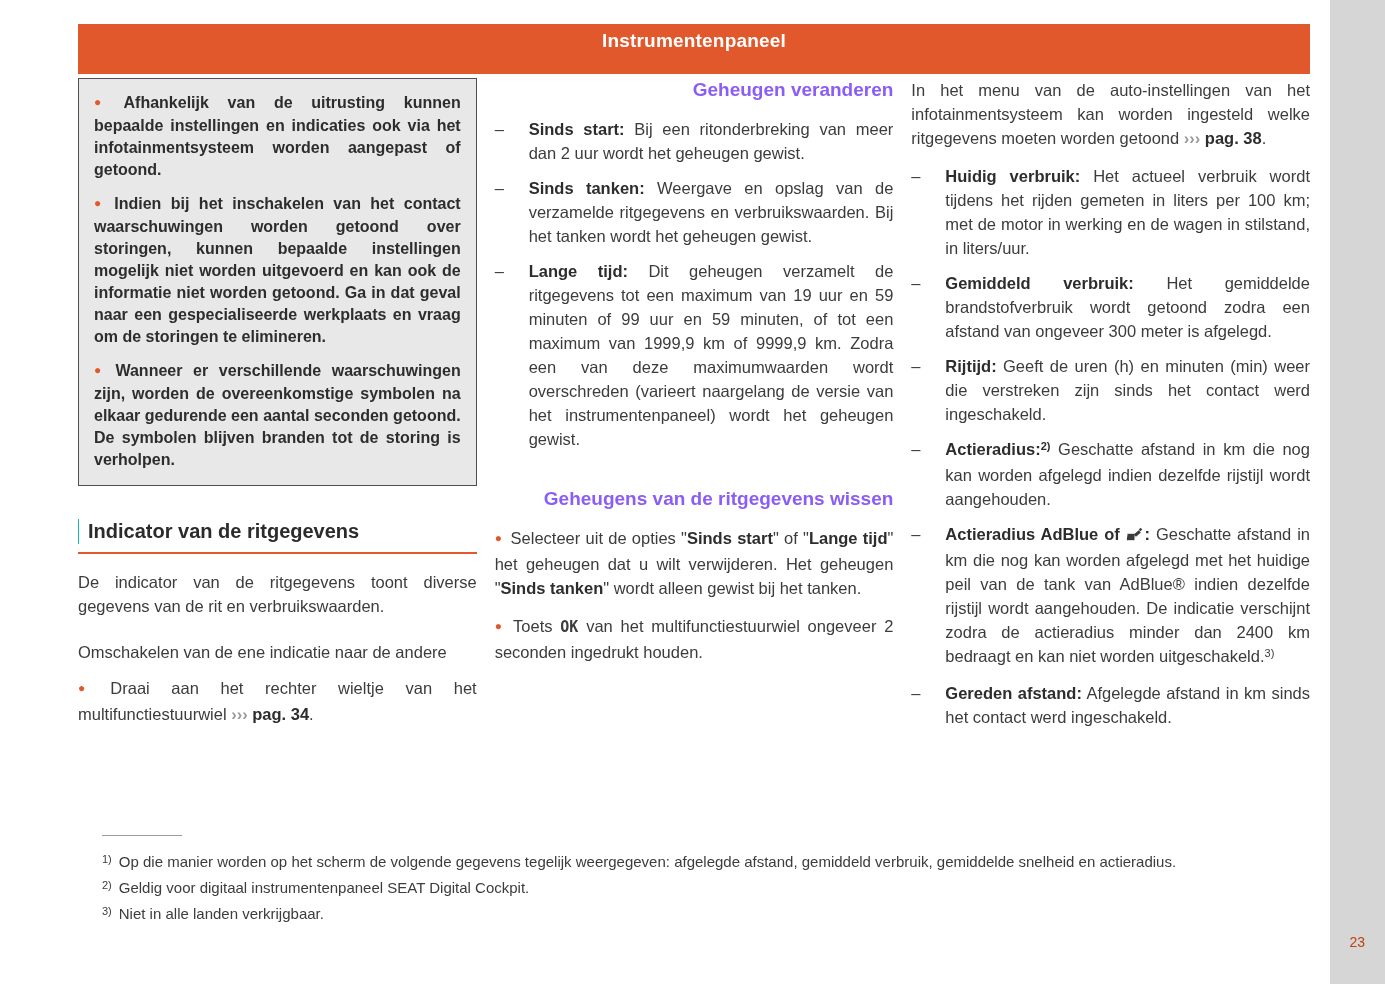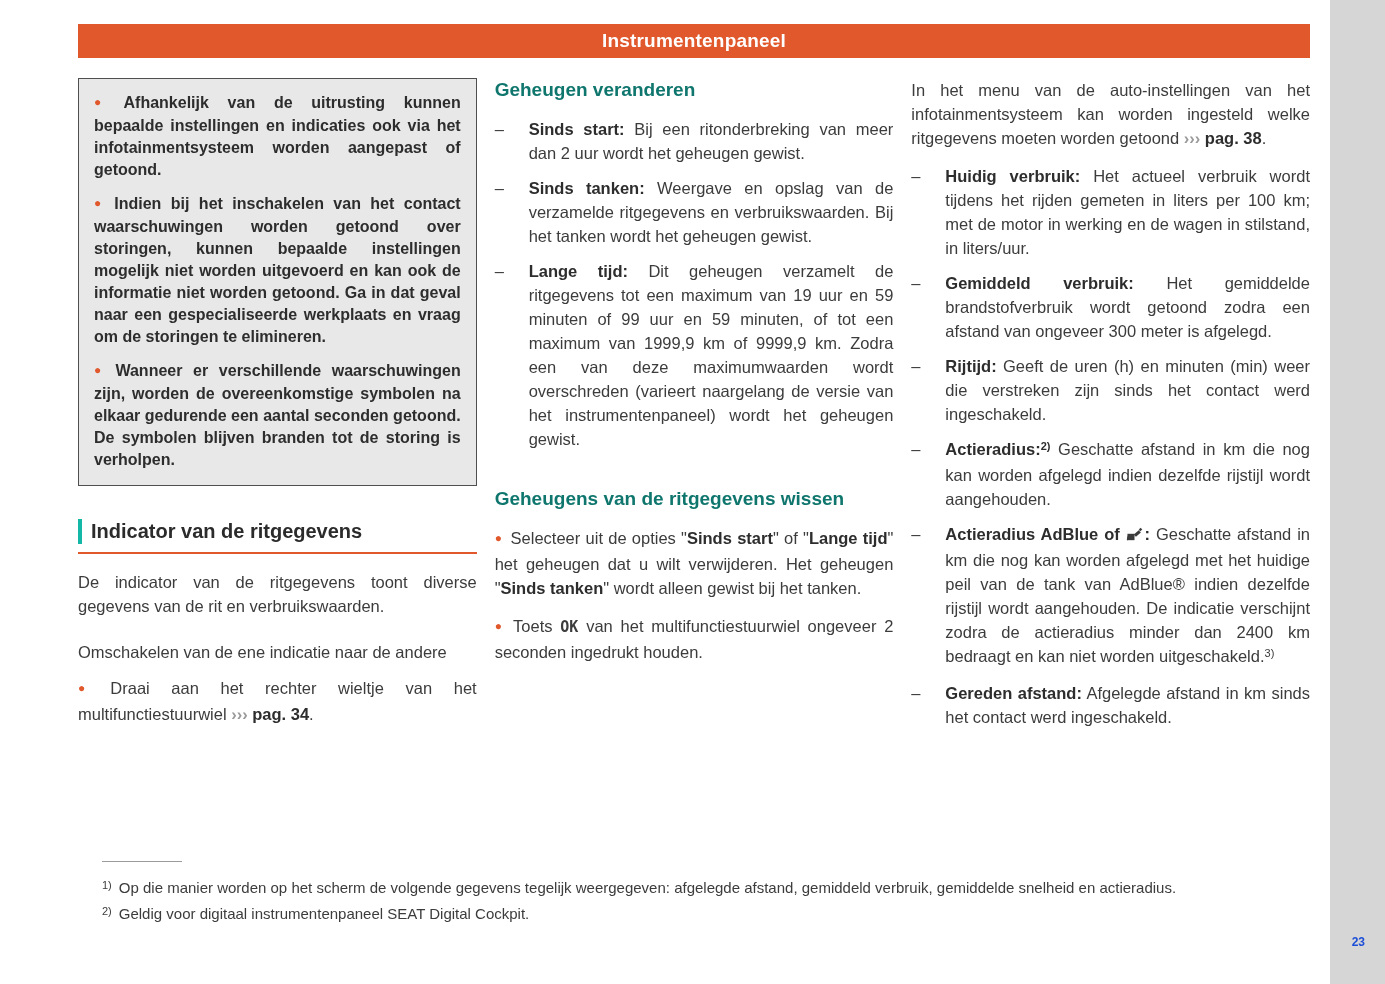--- a/index.html
+++ b/index.html
@@ -14,21 +14,21 @@
     position: relative;
     overflow: hidden;
   }
   .edge-strip {
     position: absolute; top: 0; right: 0;
     width: 55px; height: 100%;
     background: #d6d6d6;
   }
   .header-bar {
     position: absolute; left: 78px; top: 24px;
-    width: 1232px; height: 34px;
+    width: 1232px; height: 50px;
     background: #e0582c;
     color: #ffffff;
     font-weight: bold; font-size: 19px;
     text-align: center; line-height: 34px;
     letter-spacing: .2px;
   }
   .content {
     position: absolute; left: 78px; top: 78px;
     width: 1232px;
     display: grid;
@@ -49,29 +49,29 @@
   .note-box {
     border: 1px solid #4f4f4f;
     background: #e8e8e8;
     padding: 13px 15px 2px 15px;
     font-weight: bold; color: #2d2d2d;
     font-size: 16px; line-height: 22px;
   }
   .note-box p { margin-bottom: 12px; }
   .sec-head {
     margin-top: 33px;
-    border-left: 4px solid #14b8a6;
+    border-left: 1px solid #14b8a6;
     padding-left: 9px;
     font-size: 20px; line-height: 25px;
     font-weight: bold; color: #2b2b2b;
   }
   .sec-rule { height: 2px; background: #e0582c; margin-top: 8px; }
 
   
-  .h { font-size: 19px; line-height: 24px; font-weight: bold; color: #0f766e; margin: 0 0 15px 0; }
+  .h { font-size: 19px; line-height: 24px; font-weight: bold; color: #8b5cf6; margin: 0 0 15px 0; text-align: right; }
   .h2sp { margin-top: 36px; }
   .ditem { display: flex; margin-bottom: 11px; }
   .dash { flex: 0 0 34px; color: #3c3c3c; }
   .dtext { flex: 1; }
   .mt12 { margin-top: 12px; }
   .mt16 { margin-top: 16px; }
   .mt22 { margin-top: 22px; }
   .mb12 { margin-bottom: 12px; }
   .mb14 { margin-bottom: 14px; }
 
@@ -83,21 +83,21 @@
     position: absolute; left: 78px; bottom: 56px;
     width: 1232px;
     font-size: 15px; line-height: 23px; margin-left: 24px;
   }
   .fn-rule { width: 80px; height: 1px; background: #9b9b9b; margin-bottom: 14px; }
   .fn { margin-bottom: 1px; }
   .fn-marker { font-size: 11px; position: relative; top: -4px; margin-right: 7px; }
 
   .pagenum {
     position: absolute; right: 20px; bottom: 30px;
-    font-weight: bold; font-size: 12px; color: #1d4ed8;
+    font-weight: normal; font-size: 14px; color: #c2410c;
     z-index: 2;
   }
 </style>
 </head>
 <body>
 
 <div class="edge-strip"></div>
 
 <div class="header-bar">
   <span>Instrumentenpaneel</span>
@@ -182,15 +182,16 @@
       <p class="dtext jus"><span class="b">Gereden afstand:</span><span> Afgelegde afstand in km sinds het contact werd ingeschakeld.</span></p>
     </div>
   </div>
 
 </div>
 
 <div class="footnotes">
   <div class="fn-rule"></div>
   <p class="fn"><span class="fn-marker">1)</span><span>Op die manier worden op het scherm de volgende gegevens tegelijk weergegeven: afgelegde afstand, gemiddeld verbruik, gemiddelde snelheid en actieradius.</span></p>
   <p class="fn"><span class="fn-marker">2)</span><span>Geldig voor digitaal instrumentenpaneel SEAT Digital Cockpit.</span></p>
+  <p class="fn"><span class="fn-marker">3)</span><span>Niet in alle landen verkrijgbaar.</span></p>
 </div>
 
 <div class="pagenum">23</div>
 
 </body></html>

